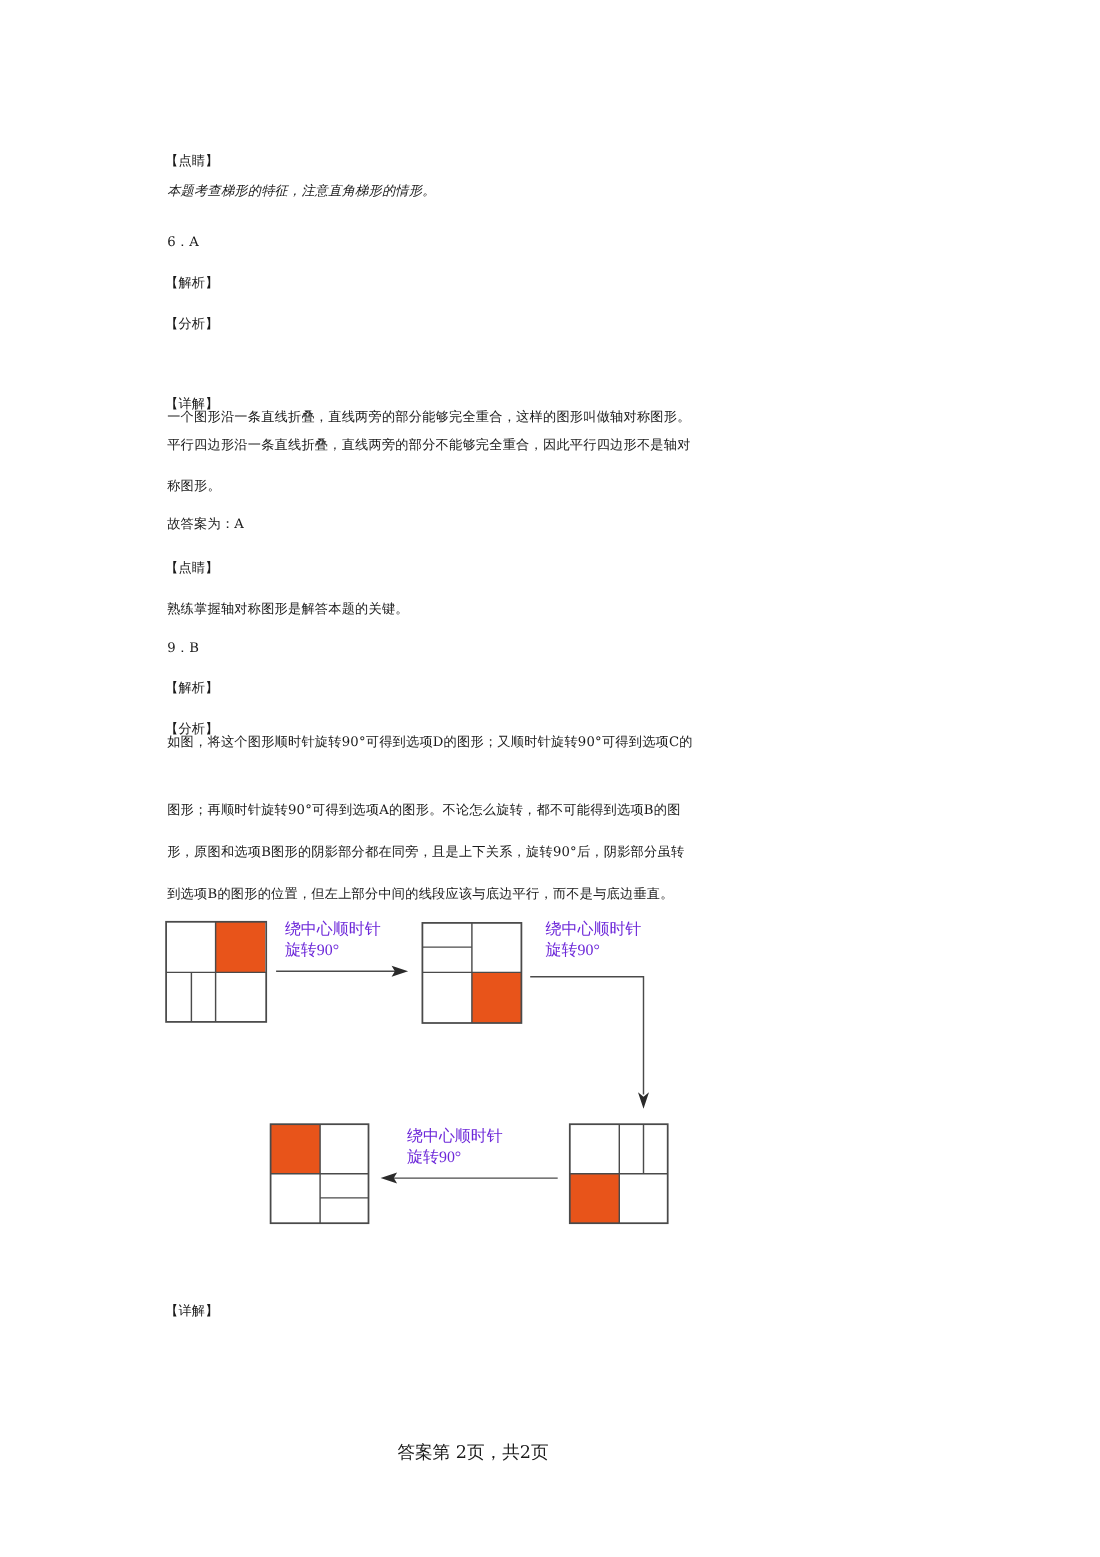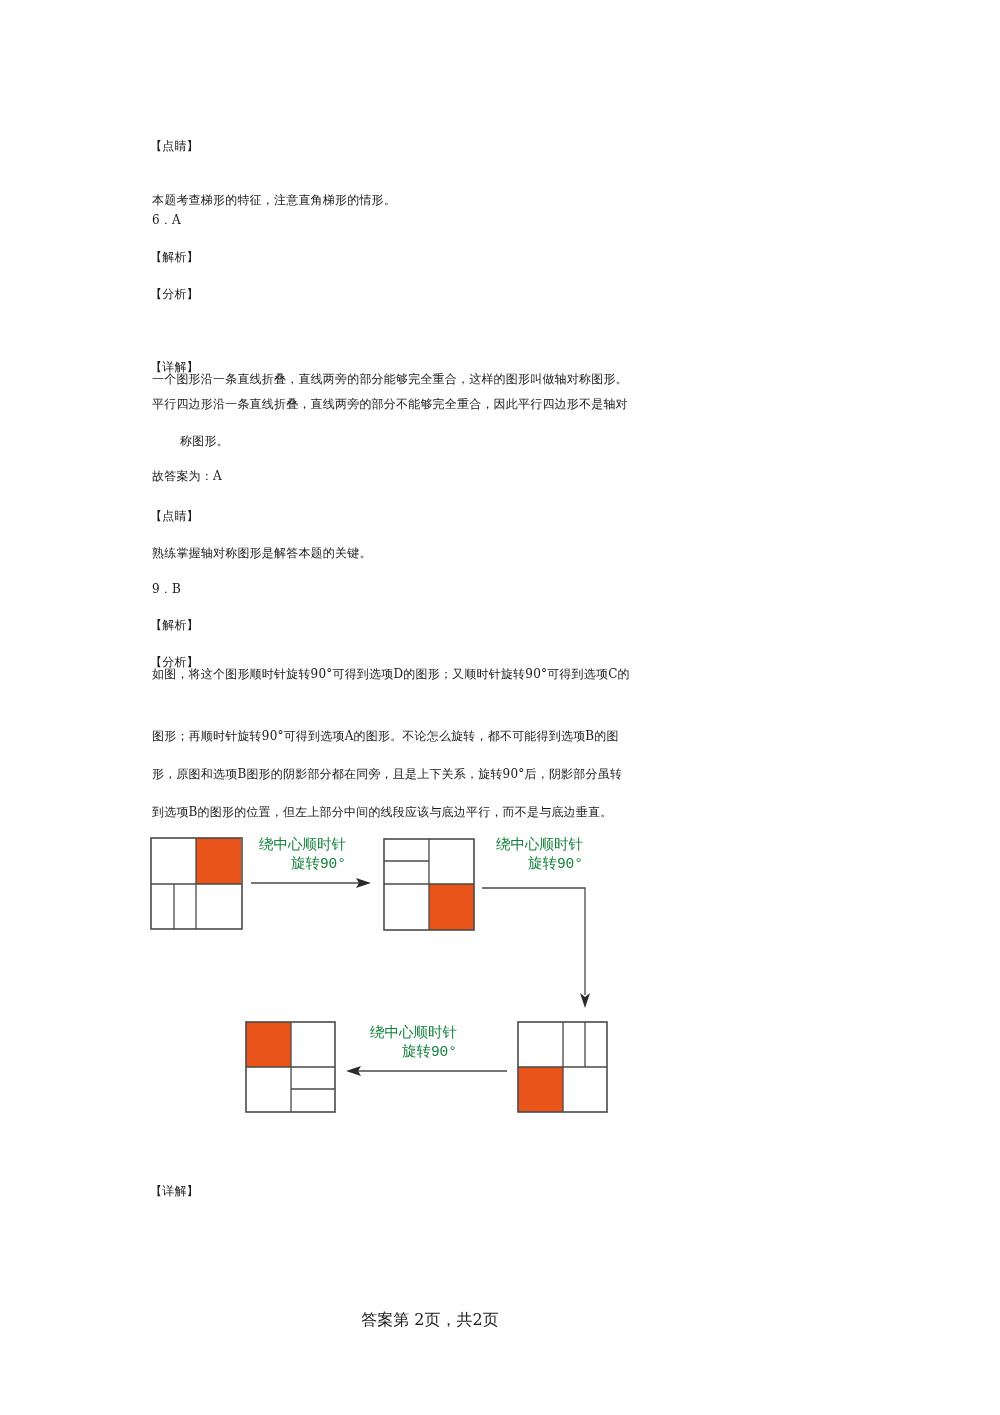--- a/index.html
+++ b/index.html
@@ -8,42 +8,42 @@
       font-family: "DejaVu Serif", "Liberation Serif", serif;
       color: #1a1a1a;
     }
     .line {
       position: absolute; left: 152px;
       font-size: 12px; line-height: 20px; white-space: nowrap;
       letter-spacing: 0.2px;
     }
     .hdr { left: 150px; }
     .fig-label {
-      position: absolute; font-family: Liberation Mono, monospace;
-      font-size: 14.5px; line-height: 19px; color: #15803d; white-space: nowrap; text-align: right;
+      position: absolute; font-family: Liberation Serif, serif;
+      font-size: 14.5px; line-height: 19px; color: #6d28d9; white-space: nowrap;
     }
     .footer {
       position: absolute; top: 1310px; left: 0; width: 860px; text-align: center;
       font-size: 16px; line-height: 20px;
     }
     svg { position: absolute; left: 0; top: 0; }
   </style>
 </head>
 <body>
 
 <div id="lines">
     <div class="line hdr" style="top: 136px;">【点睛】</div>
-    <div class="line" style="top: 190px;">本题考查梯形的特征，注意直角梯形的情形。</div>
+    <div class="line" style="top: 163px; font-style: italic;">本题考查梯形的特征，注意直角梯形的情形。</div>
     <div class="line" style="top: 210px;">6．A</div>
     <div class="line hdr" style="top: 247px;">【解析】</div>
     <div class="line hdr" style="top: 284px;">【分析】</div>
     <div class="line" style="top: 321px; margin-top: 48px;">一个图形沿一条直线折叠，直线两旁的部分能够完全重合，这样的图形叫做轴对称图形。</div>
     <div class="line hdr" style="top: 357px;">【详解】</div>
     <div class="line" style="top: 394px;">平行四边形沿一条直线折叠，直线两旁的部分不能够完全重合，因此平行四边形不是轴对</div>
-    <div class="line" style="top: 431px; margin-left: 28px;">称图形。</div>
+    <div class="line" style="top: 431px;">称图形。</div>
     <div class="line" style="top: 466px;">故答案为：A</div>
     <div class="line hdr" style="top: 506px;">【点睛】</div>
     <div class="line" style="top: 543px;">熟练掌握轴对称图形是解答本题的关键。</div>
     <div class="line" style="top: 579px;">9．B</div>
     <div class="line hdr" style="top: 615px;">【解析】</div>
     <div class="line hdr" style="top: 652px;">【分析】</div>
     <div class="line" style="top: 664px;">如图，将这个图形顺时针旋转90°可得到选项D的图形；又顺时针旋转90°可得到选项C的</div>
     <div class="line" style="top: 726px;">图形；再顺时针旋转90°可得到选项A的图形。不论怎么旋转，都不可能得到选项B的图</div>
     <div class="line" style="top: 764px;">形，原图和选项B图形的阴影部分都在同旁，且是上下关系，旋转90°后，阴影部分虽转</div>
     <div class="line" style="top: 802px;">到选项B的图形的位置，但左上部分中间的线段应该与底边平行，而不是与底边垂直。</div>

